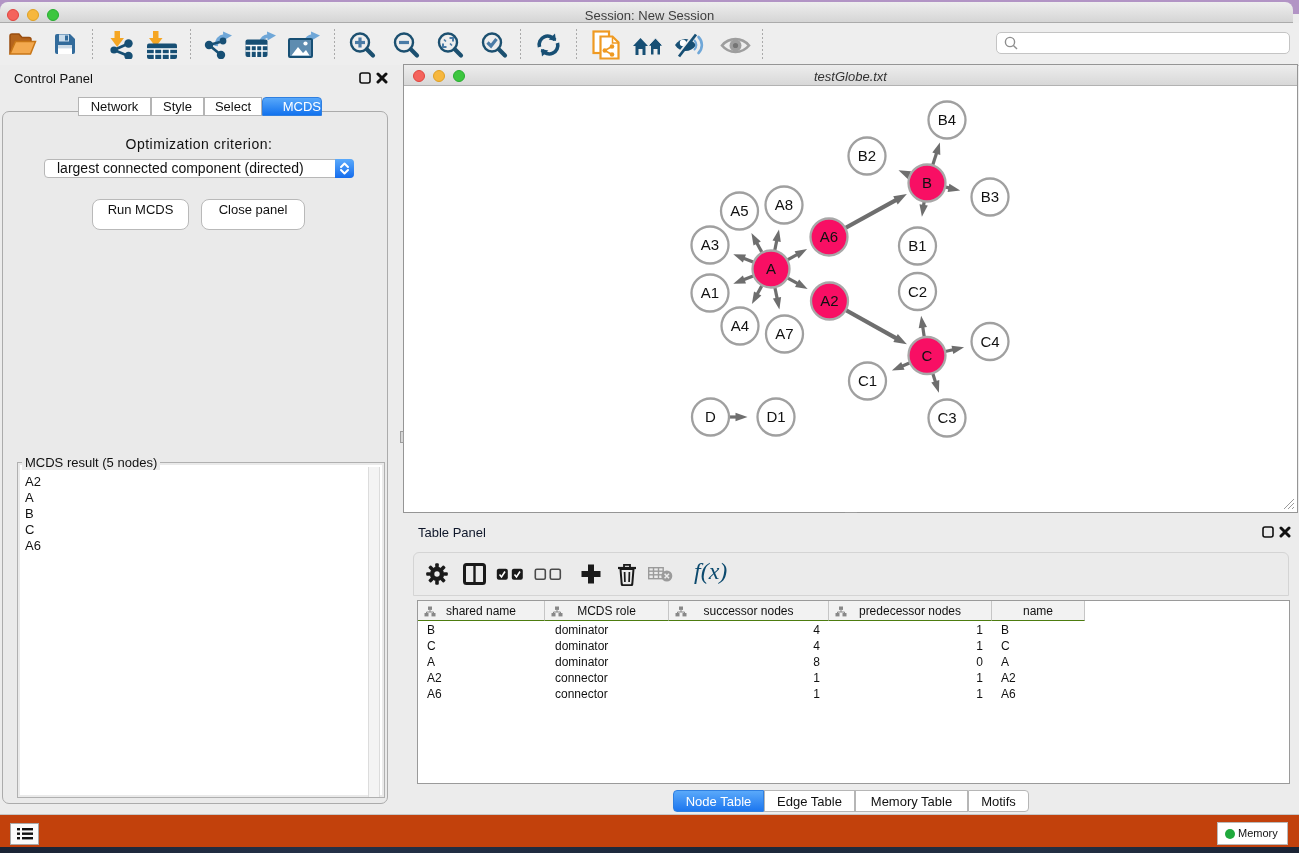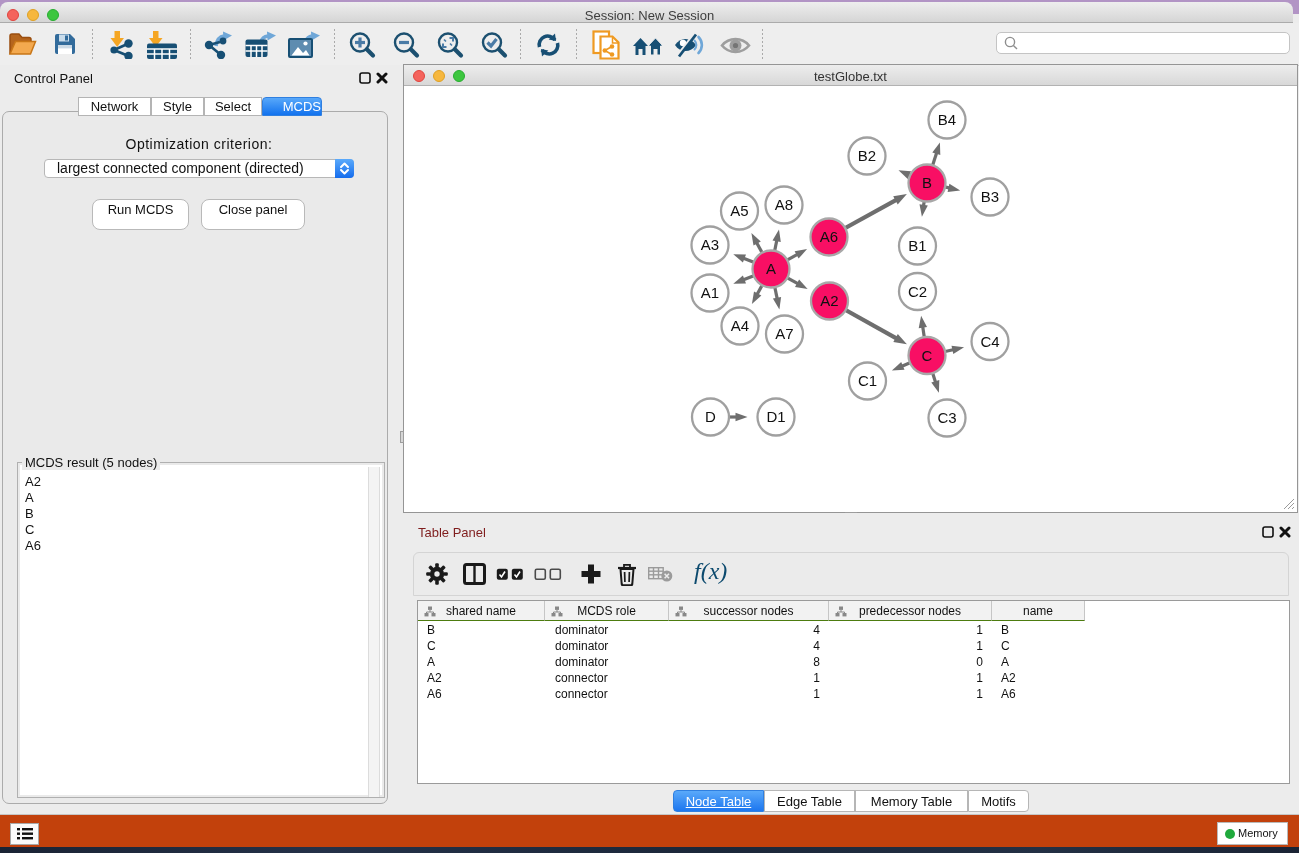--- a/index.html
+++ b/index.html
@@ -36,42 +36,42 @@
 .btn{position:absolute;height:31px;background:#fff;border:1px solid #b9b9b9;border-radius:8px;
   box-sizing:border-box;font-size:13px;color:#111;text-align:center;line-height:19px;margin-top:8px;}
 #groupbox{left:17px;top:397px;width:366px;height:334px;border:1px solid #b0b0b0;}
 #gb-label{left:4px;top:-8px;background:#eaeaea;padding:0 3px;font-size:13px;color:#111;}
 #listbox{left:2px;top:2px;width:362px;height:330px;background:#fff;box-sizing:border-box;}
 #listbox div.it{font-size:13px;color:#111;padding-left:5px;height:16px;line-height:16px;}
 #lscroll{right:2px;top:2px;width:12px;height:330px;background:#f4f4f4;border-left:1px solid #dcdcdc;border-right:1px solid #dcdcdc;box-sizing:border-box;}
 
 #netwin{left:403px;top:64px;width:895px;height:449px;background:#fff;border:1px solid #959595;box-sizing:border-box;}
 #nettitle{left:0;top:0;width:100%;height:21px;background:linear-gradient(#ededed,#d8d8d8);
-  border-bottom:1px solid #b2b2b2;box-sizing:border-box;}
+  border-bottom:1px solid #b2b2b2;box-sizing:border-box;font-style:italic;}
 #nettitletext{left:0;top:4px;width:100%;text-align:center;font-size:13px;color:#333;}
 .tl2{position:absolute;width:12px;height:12px;border-radius:50%;top:5px;}
 #graph{left:0;top:21px;}
 #graph line{stroke:#6e6e6e;stroke-width:3.2;}
 #graph line.thk{stroke-width:4.2;}
 #graph polygon{fill:#6e6e6e;}
 #graph circle.wt{fill:#fff;stroke:#a0a0a0;stroke-width:2.3;}
 #graph circle.pk{fill:#f80f64;stroke:#a8a8a8;stroke-width:2.3;}
 #graph text{font-size:15px;fill:#111;text-anchor:middle;font-family:"Liberation Sans",sans-serif;}
 
 #tpanel{left:403px;top:513px;width:896px;height:301px;background:#ececec;}
-#tp-title{left:15px;top:12px;font-size:13px;color:#7f1d1d;}
+#tp-title{left:15px;top:12px;font-size:13px;color:#0f172a;}
 #tp-toolbar{left:10px;top:39px;width:876px;height:44px;background:#ebebeb;border:1px solid #d4d4d4;border-radius:6px 6px 0 0;box-sizing:border-box;}
 #tbl{left:14px;top:87px;width:871px;height:182px;background:#fff;border:1px solid #9a9a9a;}
 .th{position:absolute;top:0;height:20px;background:#f2f2f2;border-right:1px solid #c6c6c6;
   border-bottom:1px solid #4d7c0f;box-sizing:border-box;font-size:12px;color:#111;text-align:center;line-height:20px;}
 .td{position:absolute;font-size:12px;color:#111;height:16px;line-height:16px;}
 .hic{position:absolute;top:5px;}
 .tabb{position:absolute;top:0;height:22px;background:#fff;border:1px solid #b6b6b6;
   box-sizing:border-box;font-size:13px;color:#111;text-align:center;line-height:21px;}
-.tabbsel{background:linear-gradient(#5aa9fa,#1c76ef);color:#fff;border:1px solid #2f7fe0;text-decoration:underline;}
+.tabbsel{background:linear-gradient(#5aa9fa,#1c76ef);color:#fff;border:1px solid #2f7fe0;}
 
 #statusline{left:0;top:814px;width:1299px;height:1px;background:#c6c6c6;}
 #statusbar{left:0;top:815px;width:1299px;height:32px;background:#c2410c;}
 #listbtn{left:10px;top:8px;width:29px;height:22px;background:#fafafa;border:1px solid #a8a8a8;box-sizing:border-box;}
 #membtn{left:1217px;top:7px;width:71px;height:23px;background:#fff;border:1px solid #b9b9b9;
   box-sizing:border-box;font-size:11px;color:#111;}
 #darkstrip{left:0;top:847px;width:1299px;height:6px;background:linear-gradient(90deg,#1a2334,#243148 25%,#1b2739 55%,#233044 80%,#1a2334);}
 </style>
 </head>
 <body>

